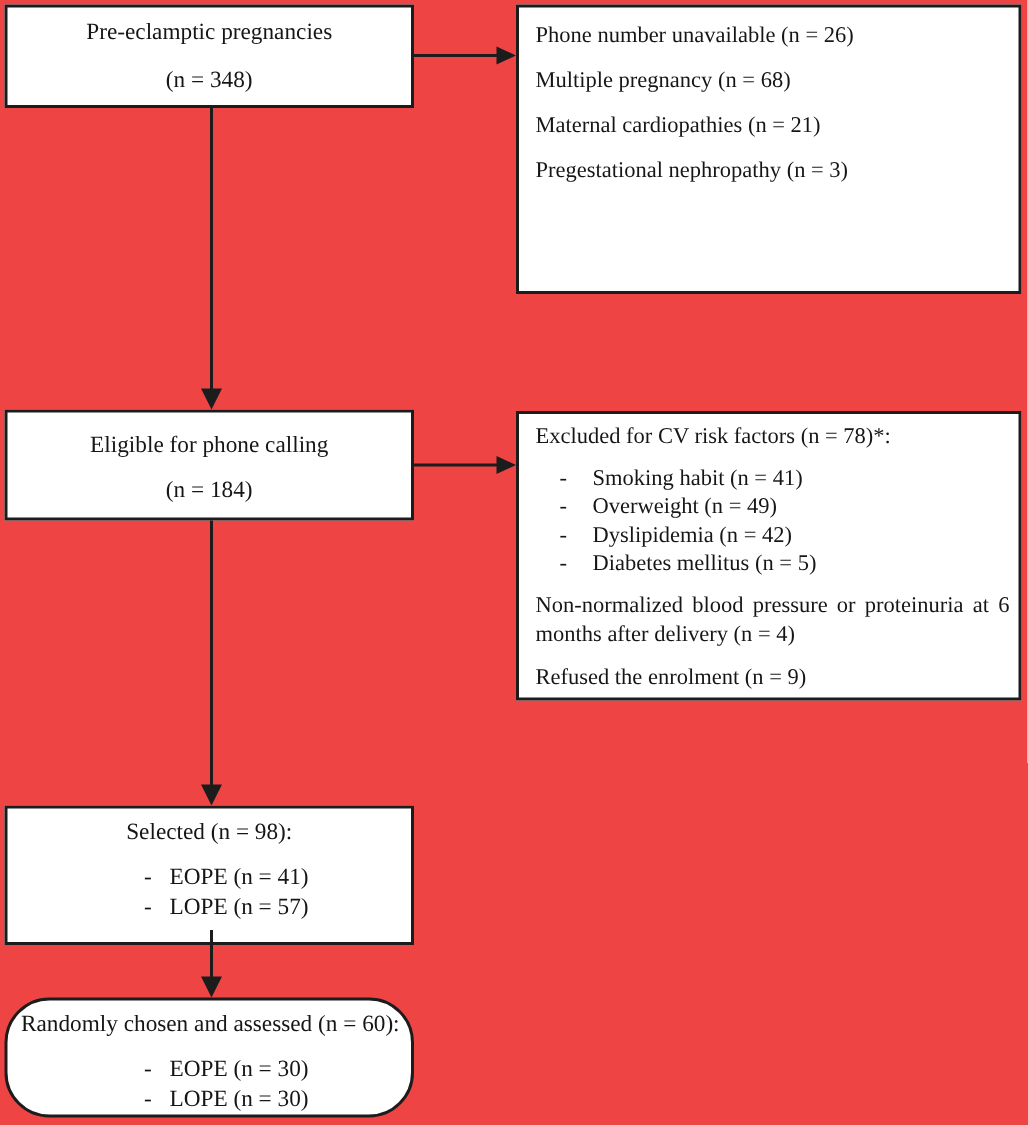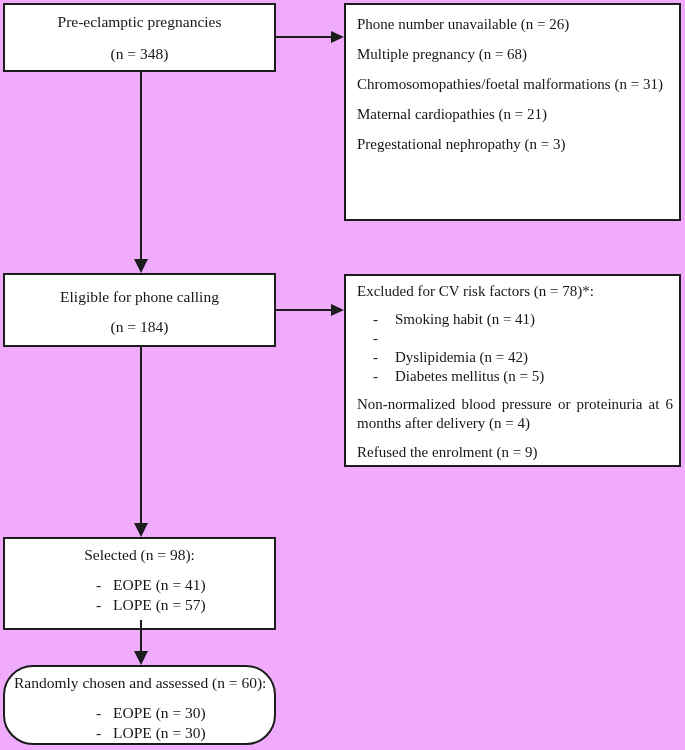--- a/index.html
+++ b/index.html
@@ -4,40 +4,40 @@
 <style>
   html, body {
     margin: 0;
     padding: 0;
     background: #ffffff;
   }
   .figure {
     position: relative;
     width: 685px;
     height: 750px;
-    background: #f0abfc;
+    background: #ef4444;
     font-family: "Liberation Serif", "DejaVu Serif", serif;
     color: #161616;
     font-size: 15.5px;
     line-height: 1.25;
     overflow: hidden;
   }
   .box {
     position: absolute;
     border: 2px solid #1c1c1c;
     background: #ffffff;
     box-sizing: border-box;
   }
   
   .box-stage1 { left: 3px;  top: 3px;   width: 273px; height: 69px; }
   .box-stage2 { left: 3px;  top: 273px; width: 273px; height: 74px; }
   .box-stage3 { left: 3px;  top: 537px; width: 273px; height: 93px; }
   .box-stage4 { left: 3px;  top: 665px; width: 273px; height: 80px; }
   
-  .box-excl1  { left: 344px; top: 3px;   width: 337px; height: 218px; }
+  .box-excl1  { left: 344px; top: 3px;   width: 337px; height: 193px; }
   .box-excl2  { left: 344px; top: 274px; width: 337px; height: 193px; }
 
   .centered-stack {
     display: flex;
     flex-direction: column;
     align-items: center;
     text-align: center;
   }
   .box-stage1.centered-stack { padding-top: 7px;  gap: 13px; }
   .box-stage2.centered-stack { padding-top: 12px; gap: 11px; text-align: right; }
@@ -126,21 +126,20 @@
 <div class="figure">
 
   <div class="box box-stage1 centered-stack">
     <div>Pre-eclamptic pregnancies</div>
     <div>(n = 348)</div>
   </div>
 
   <div class="box box-excl1">
     <div class="excl1-line">Phone number unavailable (n = 26)</div>
     <div class="excl1-line">Multiple pregnancy (n = 68)</div>
-    <div class="excl1-line">Chromosomopathies/foetal malformations (n = 31)</div>
     <div class="excl1-line">Maternal cardiopathies (n = 21)</div>
     <div class="excl1-line">Pregestational nephropathy (n = 3)</div>
   </div>
 
   <div class="h-line" style="left:276px; top:36px; width:57px;"></div>
   <div class="head-right" style="left:331px; top:31px;"></div>
 
   <div class="v-line" style="left:140px; top:72px; height:188px;"></div>
   <div class="head-down" style="left:134px; top:259px;"></div>
 
@@ -154,20 +153,21 @@
 
   <div class="box box-excl2">
     <div class="excl2-title">Excluded for CV risk factors (n = 78)*:</div>
     <div class="dash-list">
       <div class="dash-row">
         <span class="dash-marker">-</span>
         <span>Smoking habit (n = 41)</span>
       </div>
       <div class="dash-row">
         <span class="dash-marker">-</span>
+        <span>Overweight (n = 49)</span>
       </div>
       <div class="dash-row">
         <span class="dash-marker">-</span>
         <span>Dyslipidemia (n = 42)</span>
       </div>
       <div class="dash-row">
         <span class="dash-marker">-</span>
         <span>Diabetes mellitus (n = 5)</span>
       </div>
     </div>

